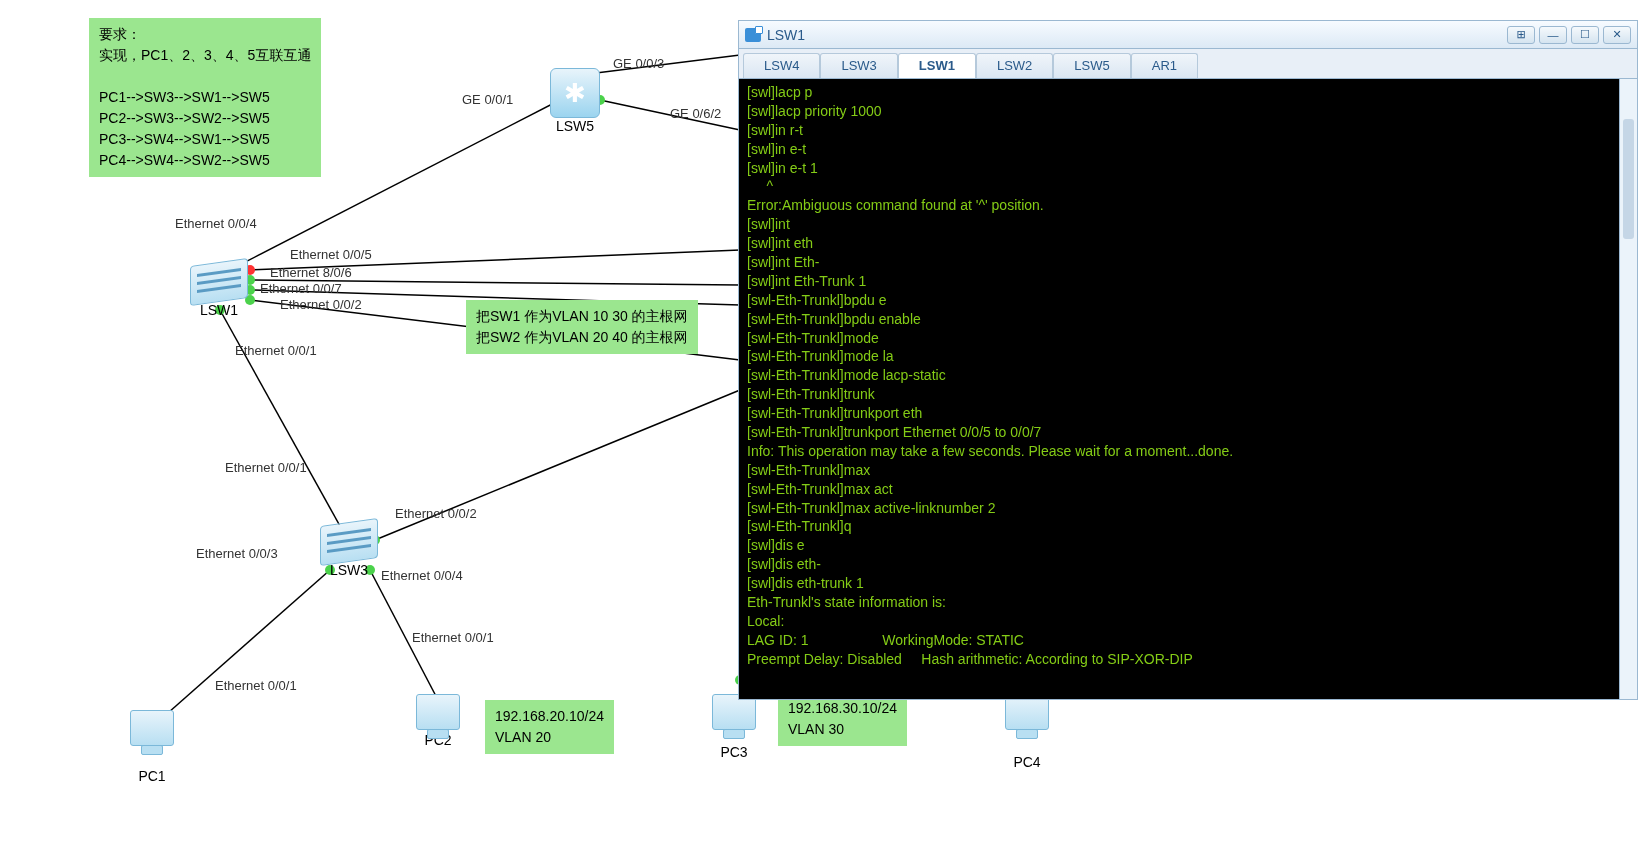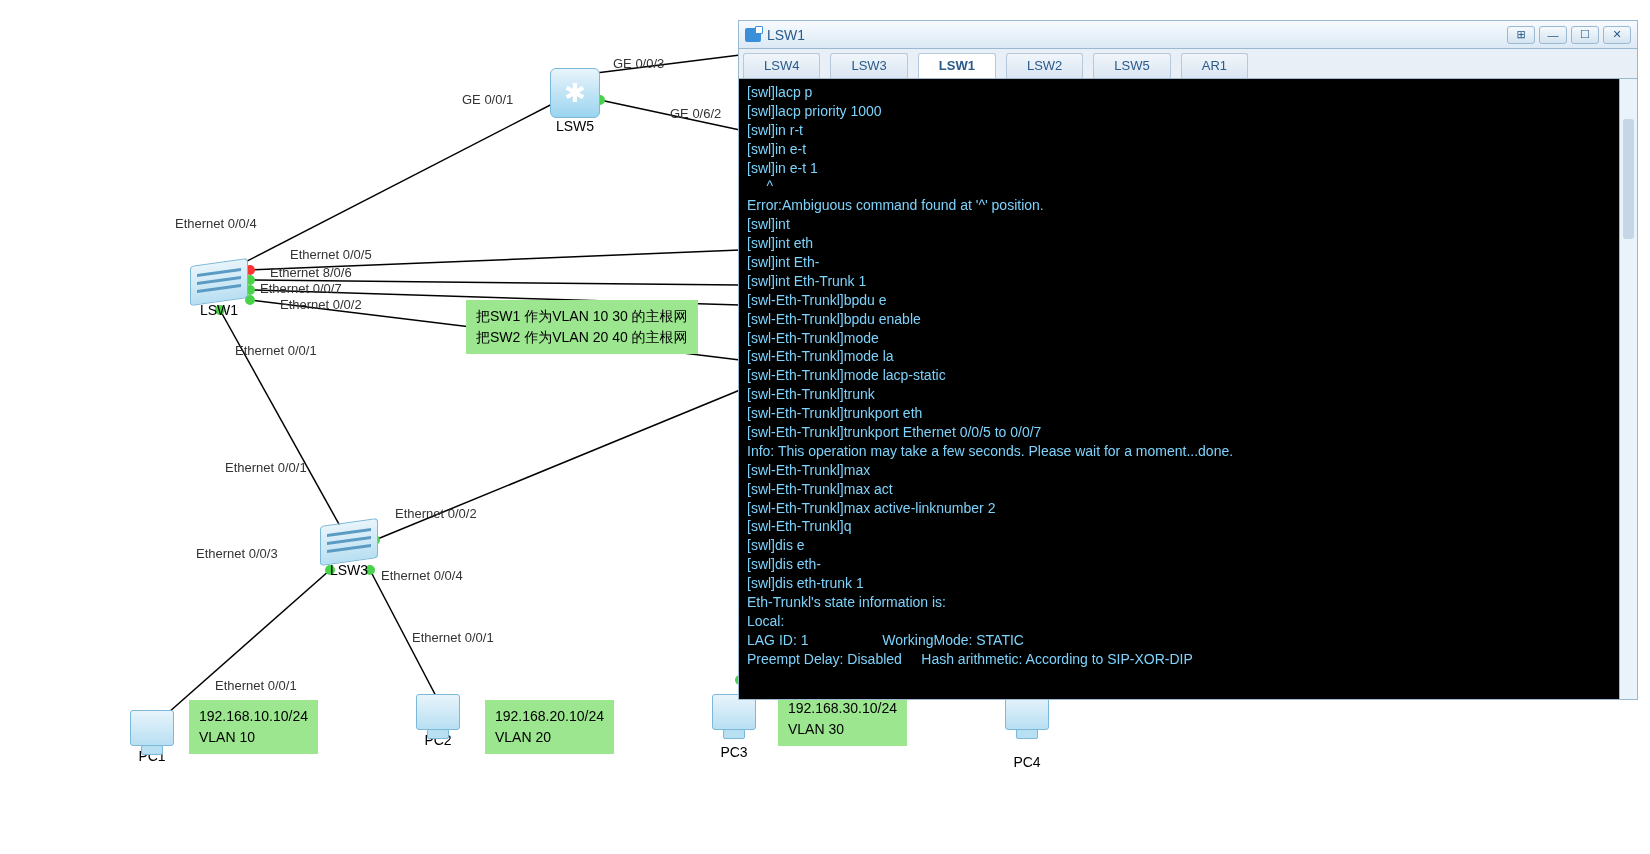--- a/index.html
+++ b/index.html
@@ -17,24 +17,24 @@
 svg{position:absolute;inset:0;pointer-events:none}
 line{stroke:#000;stroke-width:1.5}
 .dot{fill:#4bd24b}
 .reddot{fill:#f33}
 .term-window{position:absolute;left:738px;top:20px;right:12px;height:680px;border:1px solid #9bb8d1;background:#ebf3fa;display:flex;flex-direction:column}
 .term-title{display:flex;align-items:center;height:28px;background:linear-gradient(#f7fbff,#dce9f5);border-bottom:1px solid #9bb8d1;padding:0 6px;font-size:14px;color:#2a5a8a}
 .term-title .ico{width:16px;height:14px;background:#3a8fd8;margin-right:6px;border-radius:2px;position:relative}
 .term-title .ico::after{content:"";position:absolute;right:-2px;top:-2px;width:6px;height:6px;background:#fff;border:1px solid #3a8fd8;border-radius:1px}
 .term-title .ctrls{margin-left:auto;display:flex;gap:4px}
 .win-btn{width:28px;height:18px;background:linear-gradient(#f5f9fc,#d5e4f0);border:1px solid #9bb8d1;border-radius:3px;display:flex;align-items:center;justify-content:center;font-size:11px;cursor:pointer}
-.tabs{display:flex;height:30px;background:#e8eff7;padding:4px 4px 0 4px;gap:10px;border-bottom:1px solid #9bb8d1}
+.tabs{display:flex;height:30px;background:#e8eff7;padding:4px 4px 0 4px;gap:0;border-bottom:1px solid #9bb8d1}
 .tab{padding:4px 20px;background:linear-gradient(#f0f5fa,#dae6f2);border:1px solid #b5c9db;border-bottom:none;border-radius:3px 3px 0 0;font-size:13px;color:#2a5a8a;cursor:pointer}
 .tab.active{background:#fff;font-weight:bold}
-.term-body{flex:1;background:#000;color:#7dd3fc;font-family:"Courier New",monospace;font-size:14px;padding:4px 8px;overflow:hidden;line-height:1.35;white-space:pre;position:relative}
+.term-body{flex:1;background:#000;color:#84cc16;font-family:"Courier New",monospace;font-size:14px;padding:4px 8px;overflow:hidden;line-height:1.35;white-space:pre;position:relative}
 .scroll{position:absolute;right:0;top:0;bottom:0;width:18px;background:#ebf3fa;border-left:1px solid #9bb8d1}
 .scroll::after{content:"";position:absolute;left:3px;right:3px;top:40px;height:120px;background:#c5d6e6;border-radius:3px}
 </style>
 </head>
 <body>
 
 <div class="canvas">
 
 <svg width="1650" height="854">
   <line x1="220" y1="275" x2="560" y2="100"></line>
@@ -62,40 +62,47 @@
   <circle class="dot" cx="345" cy="535" r="5"></circle>
       <circle class="dot" cx="375" cy="540" r="5"></circle>
   <circle class="dot" cx="330" cy="570" r="5"></circle>
       <circle class="dot" cx="370" cy="570" r="5"></circle>
   <circle class="dot" cx="160" cy="720" r="5"></circle>
       <circle class="dot" cx="438" cy="700" r="5"></circle>
   <circle class="dot" cx="740" cy="680" r="5"></circle>
       <circle class="dot" cx="1035" cy="680" r="5"></circle>
 </svg>
 
+<div class="note" style="left:89px;top:18px"><span>要求：</span>
+<span>实现，PC1、2、3、4、5互联互通</span>
+
+<span>PC1--&gt;SW3--&gt;SW1--&gt;SW5</span>
+<span>PC2--&gt;SW3--&gt;SW2--&gt;SW5</span>
+<span>PC3--&gt;SW4--&gt;SW1--&gt;SW5</span>
+<span>PC4--&gt;SW4--&gt;SW2--&gt;SW5</span></div>
 
 
 <div class="note" style="left:466px;top:300px">把SW1 作为VLAN 10 30 的主根网
 把SW2 作为VLAN 20 40 的主根网</div>
 
 <div class="device" style="left:190px;top:262px">
       <div class="switch-icon"></div>
       <div>LSW1</div>
     </div>
 <div class="device" style="left:550px;top:68px">
       <div class="router-icon"></div>
       <div>LSW5</div>
     </div>
 <div class="device" style="left:320px;top:522px">
       <div class="switch-icon"></div>
       <div>LSW3</div>
     </div>
 <div class="device" style="left:130px;top:710px">
       <div class="pc-icon"></div>
-      <div style="margin-top:2px">PC1</div>
+      <div style="margin-top:22px">PC1</div>
     </div>
 <div class="device" style="left:416px;top:694px">
       <div class="pc-icon"></div>
       <div style="margin-top:2px">PC2</div>
     </div>
 <div class="device" style="left:712px;top:694px">
       <div class="pc-icon"></div>
       <div style="margin-top:14px">PC3</div>
     </div>
 <div class="device" style="left:1005px;top:694px">
@@ -114,22 +121,20 @@
 <div class="label" style="left:670px;top:106px">GE 0/6/2</div>
 <div class="label" style="left:225px;top:460px">Ethernet 0/0/1</div>
 <div class="label" style="left:395px;top:506px">Ethernet 0/0/2</div>
 <div class="label" style="left:196px;top:546px">Ethernet 0/0/3</div>
 <div class="label" style="left:381px;top:568px">Ethernet 0/0/4</div>
 <div class="label" style="left:215px;top:678px">Ethernet 0/0/1</div>
 <div class="label" style="left:412px;top:630px">Ethernet 0/0/1</div>
 <div class="label" style="left:745px;top:656px">Ethernet 0/0/1</div>
 <div class="label" style="left:1038px;top:656px">Ethernet 0/0/1</div>
 
-<div class="note" style="left:189px;top:700px">192.168.10.10/24
-VLAN 10</div>
 <div class="note" style="left:485px;top:700px">192.168.20.10/24
 VLAN 20</div>
 <div class="note" style="left:778px;top:692px">192.168.30.10/24
 VLAN 30</div>
 
 </div>
 
 <div class="term-window">
   <div class="term-title">
     <div class="ico"></div>

